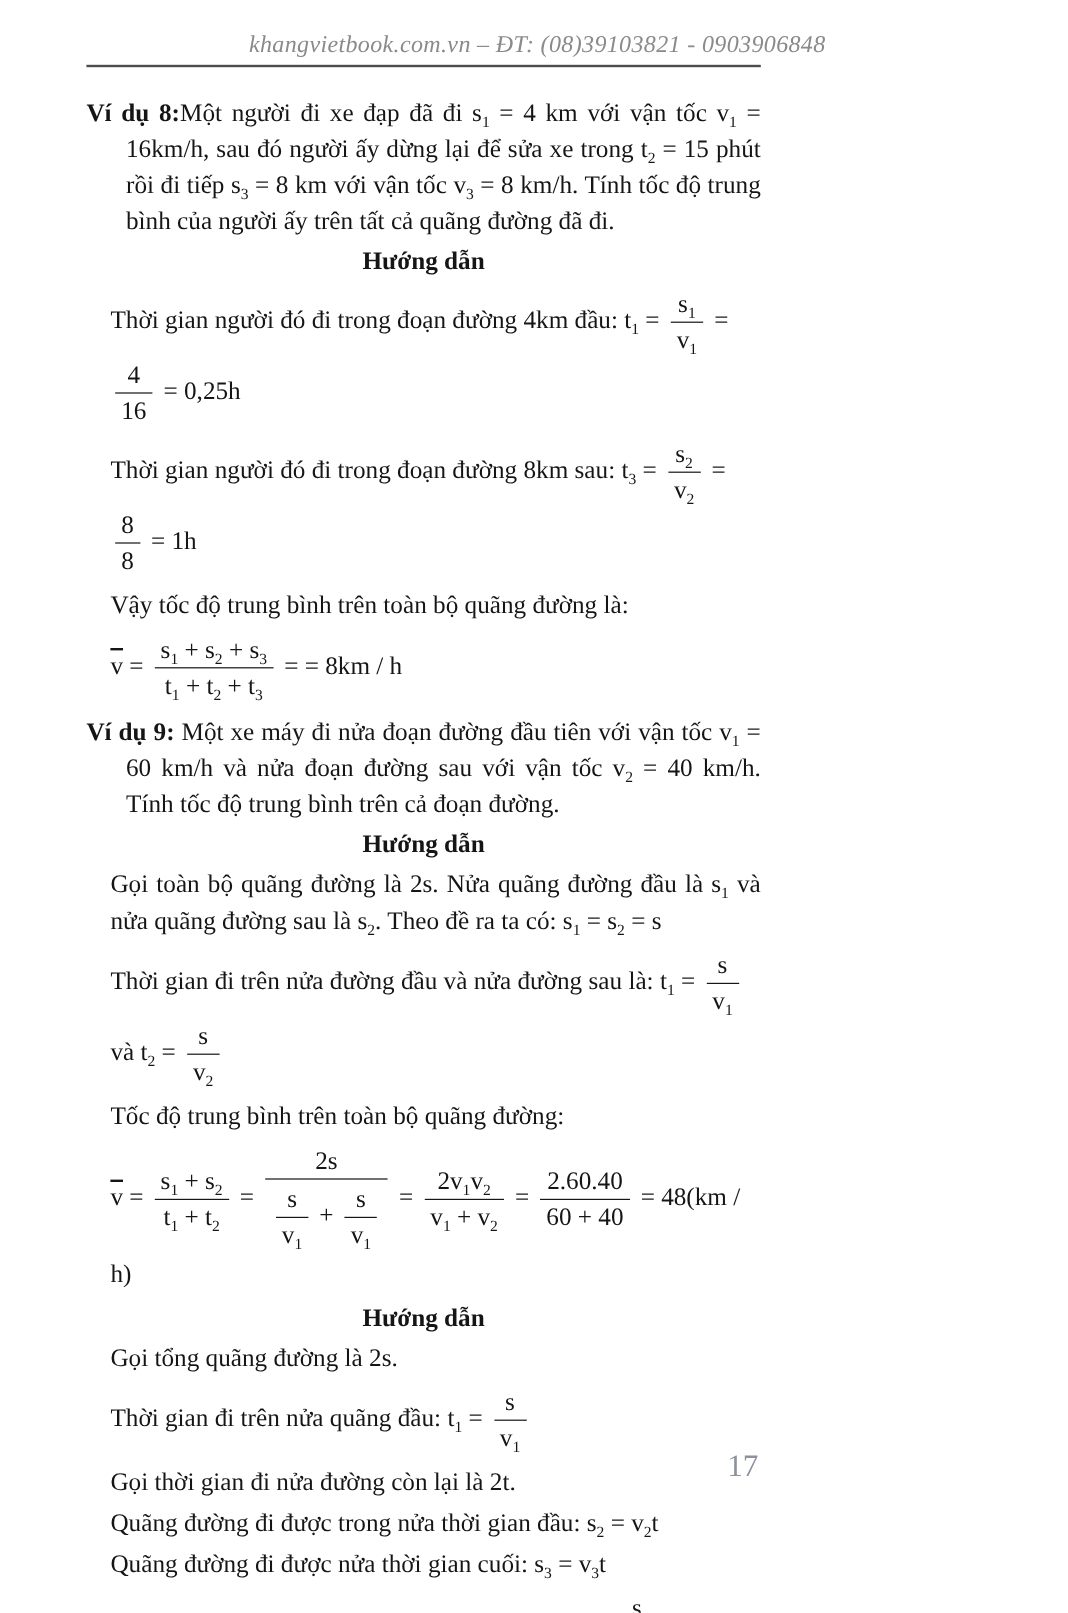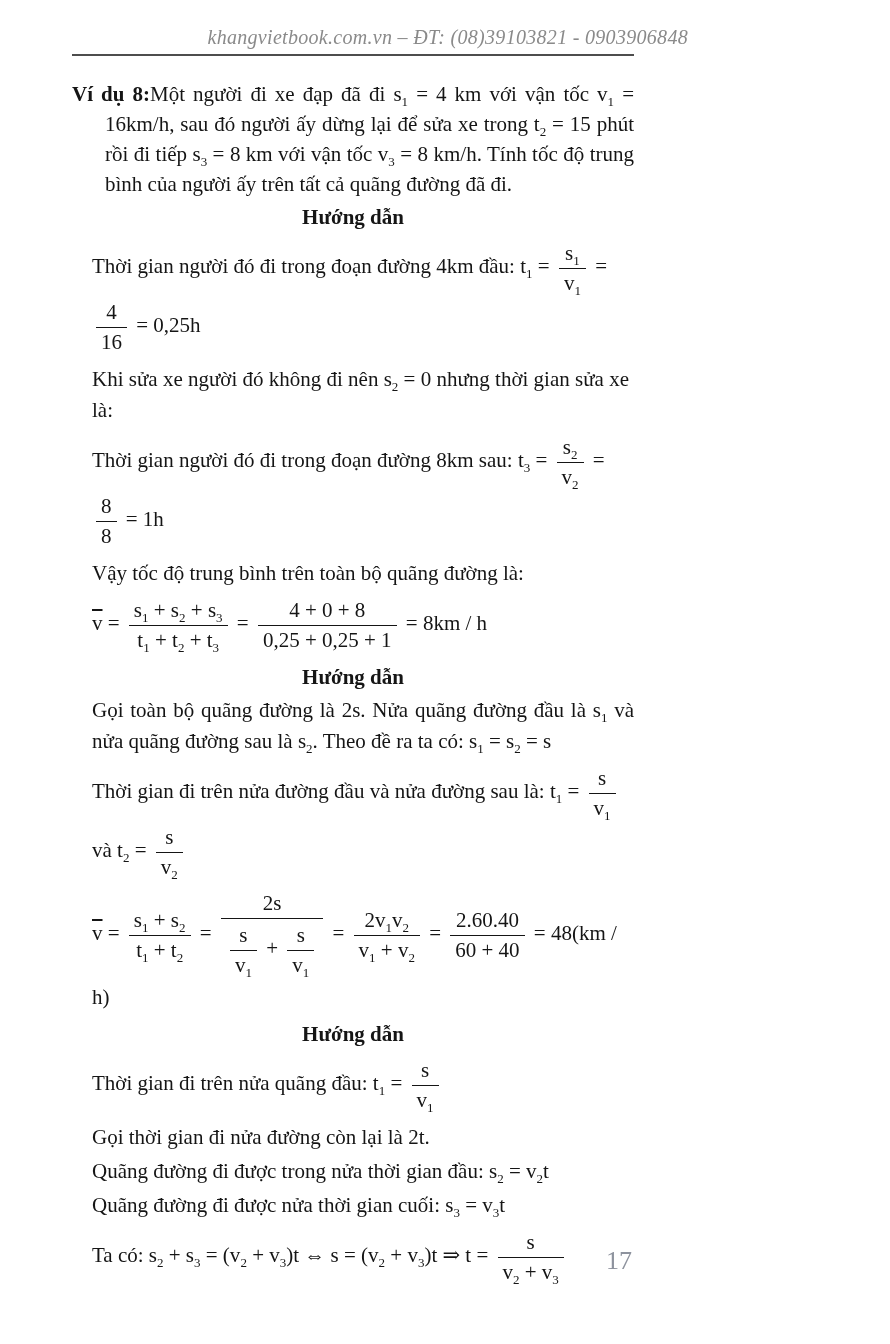--- a/index.html
+++ b/index.html
@@ -63,44 +63,46 @@
     display: block;
     padding: 0 5px 2px 5px;
     border-bottom: 1.6px solid #151515;
   }
   .frac > .den { display: block; padding: 2px 5px 0 5px; }
   .bar { text-decoration: overline; }
 
   .page-number {
     position: absolute;
     right: 74px;
-    top: 1246px;
+    top: 1207px;
     font-size: 26px;
     color: #8d929d;
   }
 </style>
 </head>
 <body>
 
 <div class="page">
   <div class="header">khangvietbook.com.vn – ĐT: (08)39103821 - 0903906848</div>
   <hr class="rule">
   <div class="content" id="content">
       <div class="block example"><b>Ví dụ 8:</b>Một người đi xe đạp đã đi s<sub>1</sub> = 4 km với vận tốc v<sub>1</sub> = 16km/h, sau đó người ấy dừng lại để sửa xe trong t<sub>2</sub> = 15 phút rồi đi tiếp s<sub>3</sub> = 8 km với vận tốc v<sub>3</sub> = 8 km/h. Tính tốc độ trung bình của người ấy trên tất cả quãng đường đã đi.</div>
       <div class="block center">Hướng dẫn</div>
       <div class="block math">Thời gian người đó đi trong đoạn đường 4km đầu: t<sub>1</sub> = <span class="frac"><span class="num">s<sub>1</sub></span><span class="den">v<sub>1</sub></span></span> = <span class="frac"><span class="num">4</span><span class="den">16</span></span> = 0,25h</div>
-      <div class="block line">Khi sửa xe người đó không đi nên s<sub>2</sub> = 0 nhưng thời gian sửa xe là:</div>
       <div class="block math">Thời gian người đó đi trong đoạn đường 8km sau: t<sub>3</sub> = <span class="frac"><span class="num">s<sub>2</sub></span><span class="den">v<sub>2</sub></span></span> = <span class="frac"><span class="num">8</span><span class="den">8</span></span> = 1h</div>
       <div class="block line">Vậy tốc độ trung bình trên toàn bộ quãng đường là:</div>
-      <div class="block math"><span class="bar">v</span> = <span class="frac"><span class="num">s<sub>1</sub> + s<sub>2</sub> + s<sub>3</sub></span><span class="den">t<sub>1</sub> + t<sub>2</sub> + t<sub>3</sub></span></span> = <span class="frac"><span class="num">4 + 0 + 8</span><span class="den">0,25 + 0,25 + 1</span></span> = 8km / h</div>
+      <div class="block math"><span class="bar">v</span> = <span class="frac"><span class="num">s<sub>1</sub> + s<sub>2</sub> + s<sub>3</sub></span><span class="den">t<sub>1</sub> + t<sub>2</sub> + t<sub>3</sub></span></span> =  = 8km / h</div>
+      <div class="block example"><b>Ví dụ 9: </b>Một xe máy đi nửa đoạn đường đầu tiên với vận tốc v<sub>1</sub> = 60 km/h và nửa đoạn đường sau với vận tốc v<sub>2</sub> = 40 km/h. Tính tốc độ trung bình trên cả đoạn đường.</div>
       <div class="block center">Hướng dẫn</div>
       <div class="block para">Gọi toàn bộ quãng đường là 2s. Nửa quãng đường đầu là s<sub>1</sub> và nửa quãng đường sau là s<sub>2</sub>. Theo đề ra ta có: s<sub>1</sub> = s<sub>2</sub> = s</div>
       <div class="block math">Thời gian đi trên nửa đường đầu và nửa đường sau là: t<sub>1</sub> = <span class="frac"><span class="num">s</span><span class="den">v<sub>1</sub></span></span> và t<sub>2</sub> = <span class="frac"><span class="num">s</span><span class="den">v<sub>2</sub></span></span></div>
+      <div class="block line">Tốc độ trung bình trên toàn bộ quãng đường:</div>
       <div class="block math"><span class="bar">v</span> = <span class="frac"><span class="num">s<sub>1</sub> + s<sub>2</sub></span><span class="den">t<sub>1</sub> + t<sub>2</sub></span></span> = <span class="frac"><span class="num">2s</span><span class="den"><span class="frac"><span class="num">s</span><span class="den">v<sub>1</sub></span></span> + <span class="frac"><span class="num">s</span><span class="den">v<sub>1</sub></span></span></span></span> = <span class="frac"><span class="num">2v<sub>1</sub>v<sub>2</sub></span><span class="den">v<sub>1</sub> + v<sub>2</sub></span></span> = <span class="frac"><span class="num">2.60.40</span><span class="den">60 + 40</span></span> = 48(km / h)</div>
       <div class="block center">Hướng dẫn</div>
+      <div class="block line">Gọi tổng quãng đường là 2s.</div>
       <div class="block math">Thời gian đi trên nửa quãng đầu: t<sub>1</sub> = <span class="frac"><span class="num">s</span><span class="den">v<sub>1</sub></span></span></div>
       <div class="block line">Gọi thời gian đi nửa đường còn lại là 2t.</div>
       <div class="block line">Quãng đường đi được trong nửa thời gian đầu: s<sub>2</sub> = v<sub>2</sub>t</div>
       <div class="block line">Quãng đường đi được nửa thời gian cuối: s<sub>3</sub> = v<sub>3</sub>t</div>
       <div class="block math">Ta có: s<sub>2</sub> + s<sub>3</sub> = (v<sub>2</sub> + v<sub>3</sub>)t ⇔ s = (v<sub>2</sub> + v<sub>3</sub>)t ⇒ t = <span class="frac"><span class="num">s</span><span class="den">v<sub>2</sub> + v<sub>3</sub></span></span></div>
     </div>
   <div class="page-number">17</div>
 </div>
 
 </body></html>

